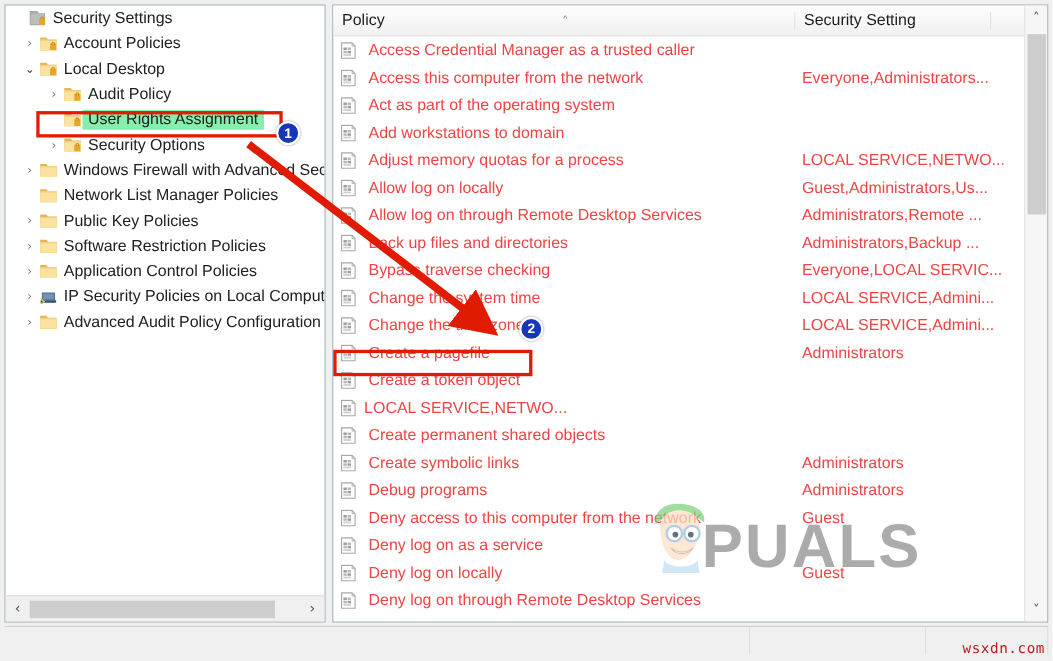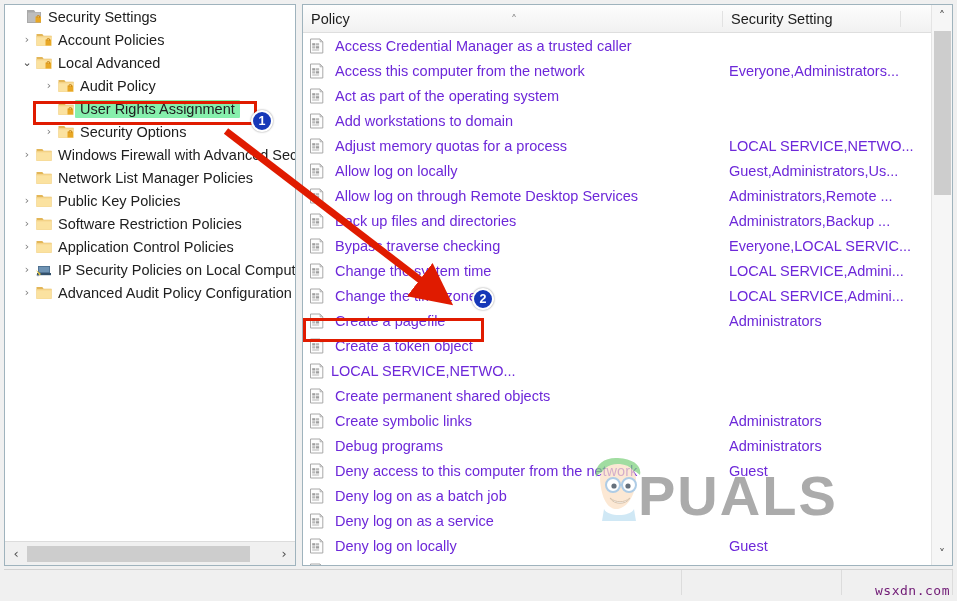--- a/index.html
+++ b/index.html
@@ -134,21 +134,21 @@
     position: relative;
     height: 533px;
     overflow: hidden;
   }
   .prow {
     height: 25px;
     display: flex;
     align-items: center;
     white-space: nowrap;
     font-size: 14.5px;
-    color: #6d28d9;
+    color: #ef4444;
   }
   .prow .picon { flex: 0 0 22px; width: 22px; height: 16px; margin-left: 6px; }
   .prow .pname { width: 398px; padding-left: 4px; overflow: hidden; }
   .prow .pset  { width: 200px; overflow: hidden; }
 
   
   .vscroll {
     position: absolute;
     right: 0; top: 0;
     width: 21px; height: 560px;
@@ -232,21 +232,21 @@
     font-size: 56px;
     font-weight: bold;
     letter-spacing: 2px;
     color: #8b8b8b;
     font-family: "Liberation Sans", sans-serif;
   }
   .wm-url {
     position: absolute;
     right: 7px; bottom: 3px;
     font-size: 13px;
-    color: #701a75;
+    color: #b91c1c;
     font-family: "DejaVu Sans Mono", monospace;
     letter-spacing: .5px;
   }
 </style>
 </head>
 <body>
 
 <div id="root">
 
   <div class="tree-panel">
@@ -281,21 +281,21 @@
             <span class="twisty open">⌄</span>
             <span class="ico">
               <svg width="18" height="17" viewBox="0 0 18 17">
                 <path d="M1.5 3 h5.8 l1.3 1.8 H16.5 v10 h-15 z" fill="#e3b657"></path>
                 <path d="M1.5 5.2 h15 v9.6 h-15 z" fill="#fbe2a0"></path>
                 <path d="M1.5 5.2 h15 v1.1 h-15 z" fill="#f3d184"></path>
                 <path d="M10.5 8.5 h5.5 v6 h-5.5 z" fill="#e8a724"></path>
                 <path d="M11.6 8.6 a1.7 1.7 0 0 1 3.4 0 v1.2 h-1 v-1.2 a0.75 0.75 0 0 0 -1.5 0 v1.2 h-0.9 z" fill="#c9881a"></path>
               </svg>
             </span>
-            <span class="tree-label">Local Advanced</span>
+            <span class="tree-label">Local Desktop</span>
           </div>
           <div class="prow-none tree-row ind2">
             <span class="twisty">›</span>
             <span class="ico">
               <svg width="18" height="17" viewBox="0 0 18 17">
                 <path d="M1.5 3 h5.8 l1.3 1.8 H16.5 v10 h-15 z" fill="#e3b657"></path>
                 <path d="M1.5 5.2 h15 v9.6 h-15 z" fill="#fbe2a0"></path>
                 <path d="M1.5 5.2 h15 v1.1 h-15 z" fill="#f3d184"></path>
                 <path d="M10.5 8.5 h5.5 v6 h-5.5 z" fill="#e8a724"></path>
                 <path d="M11.6 8.6 a1.7 1.7 0 0 1 3.4 0 v1.2 h-1 v-1.2 a0.75 0.75 0 0 0 -1.5 0 v1.2 h-0.9 z" fill="#c9881a"></path>
@@ -660,33 +660,20 @@
                 <path d="M1.5 1 h9.5 l2.8 2.8 V15 H1.5 z" fill="#fdfdfd" stroke="#a8a8a8" stroke-width="1"></path>
                 <path d="M11 1 v2.9 h2.8 z" fill="#d8d8d8" stroke="#a8a8a8" stroke-width=".6"></path>
                 <rect x="3.2" y="5.2" width="3.1" height="2.3" fill="#9e9e9e"></rect>
                 <rect x="7.0" y="5.2" width="3.1" height="2.3" fill="#b9b9b9"></rect>
                 <rect x="3.2" y="8.2" width="3.1" height="2.3" fill="#b9b9b9"></rect>
                 <rect x="7.0" y="8.2" width="3.1" height="2.3" fill="#9e9e9e"></rect>
                 <rect x="3.2" y="11.2" width="6.9" height="1.6" fill="#cfcfcf"></rect>
               </svg></span>
             <span class="pname">Deny access to this computer from the network</span>
             <span class="pset">Guest</span>
-          </div>
-          <div class="prow">
-            <span class="picon"><svg width="18" height="16" viewBox="0 0 18 16">
-                <path d="M1.5 1 h9.5 l2.8 2.8 V15 H1.5 z" fill="#fdfdfd" stroke="#a8a8a8" stroke-width="1"></path>
-                <path d="M11 1 v2.9 h2.8 z" fill="#d8d8d8" stroke="#a8a8a8" stroke-width=".6"></path>
-                <rect x="3.2" y="5.2" width="3.1" height="2.3" fill="#9e9e9e"></rect>
-                <rect x="7.0" y="5.2" width="3.1" height="2.3" fill="#b9b9b9"></rect>
-                <rect x="3.2" y="8.2" width="3.1" height="2.3" fill="#b9b9b9"></rect>
-                <rect x="7.0" y="8.2" width="3.1" height="2.3" fill="#9e9e9e"></rect>
-                <rect x="3.2" y="11.2" width="6.9" height="1.6" fill="#cfcfcf"></rect>
-              </svg></span>
-            <span class="pname">Deny log on as a batch job</span>
-            <span class="pset"></span>
           </div>
           <div class="prow">
             <span class="picon"><svg width="18" height="16" viewBox="0 0 18 16">
                 <path d="M1.5 1 h9.5 l2.8 2.8 V15 H1.5 z" fill="#fdfdfd" stroke="#a8a8a8" stroke-width="1"></path>
                 <path d="M11 1 v2.9 h2.8 z" fill="#d8d8d8" stroke="#a8a8a8" stroke-width=".6"></path>
                 <rect x="3.2" y="5.2" width="3.1" height="2.3" fill="#9e9e9e"></rect>
                 <rect x="7.0" y="5.2" width="3.1" height="2.3" fill="#b9b9b9"></rect>
                 <rect x="3.2" y="8.2" width="3.1" height="2.3" fill="#b9b9b9"></rect>
                 <rect x="7.0" y="8.2" width="3.1" height="2.3" fill="#9e9e9e"></rect>
                 <rect x="3.2" y="11.2" width="6.9" height="1.6" fill="#cfcfcf"></rect>

